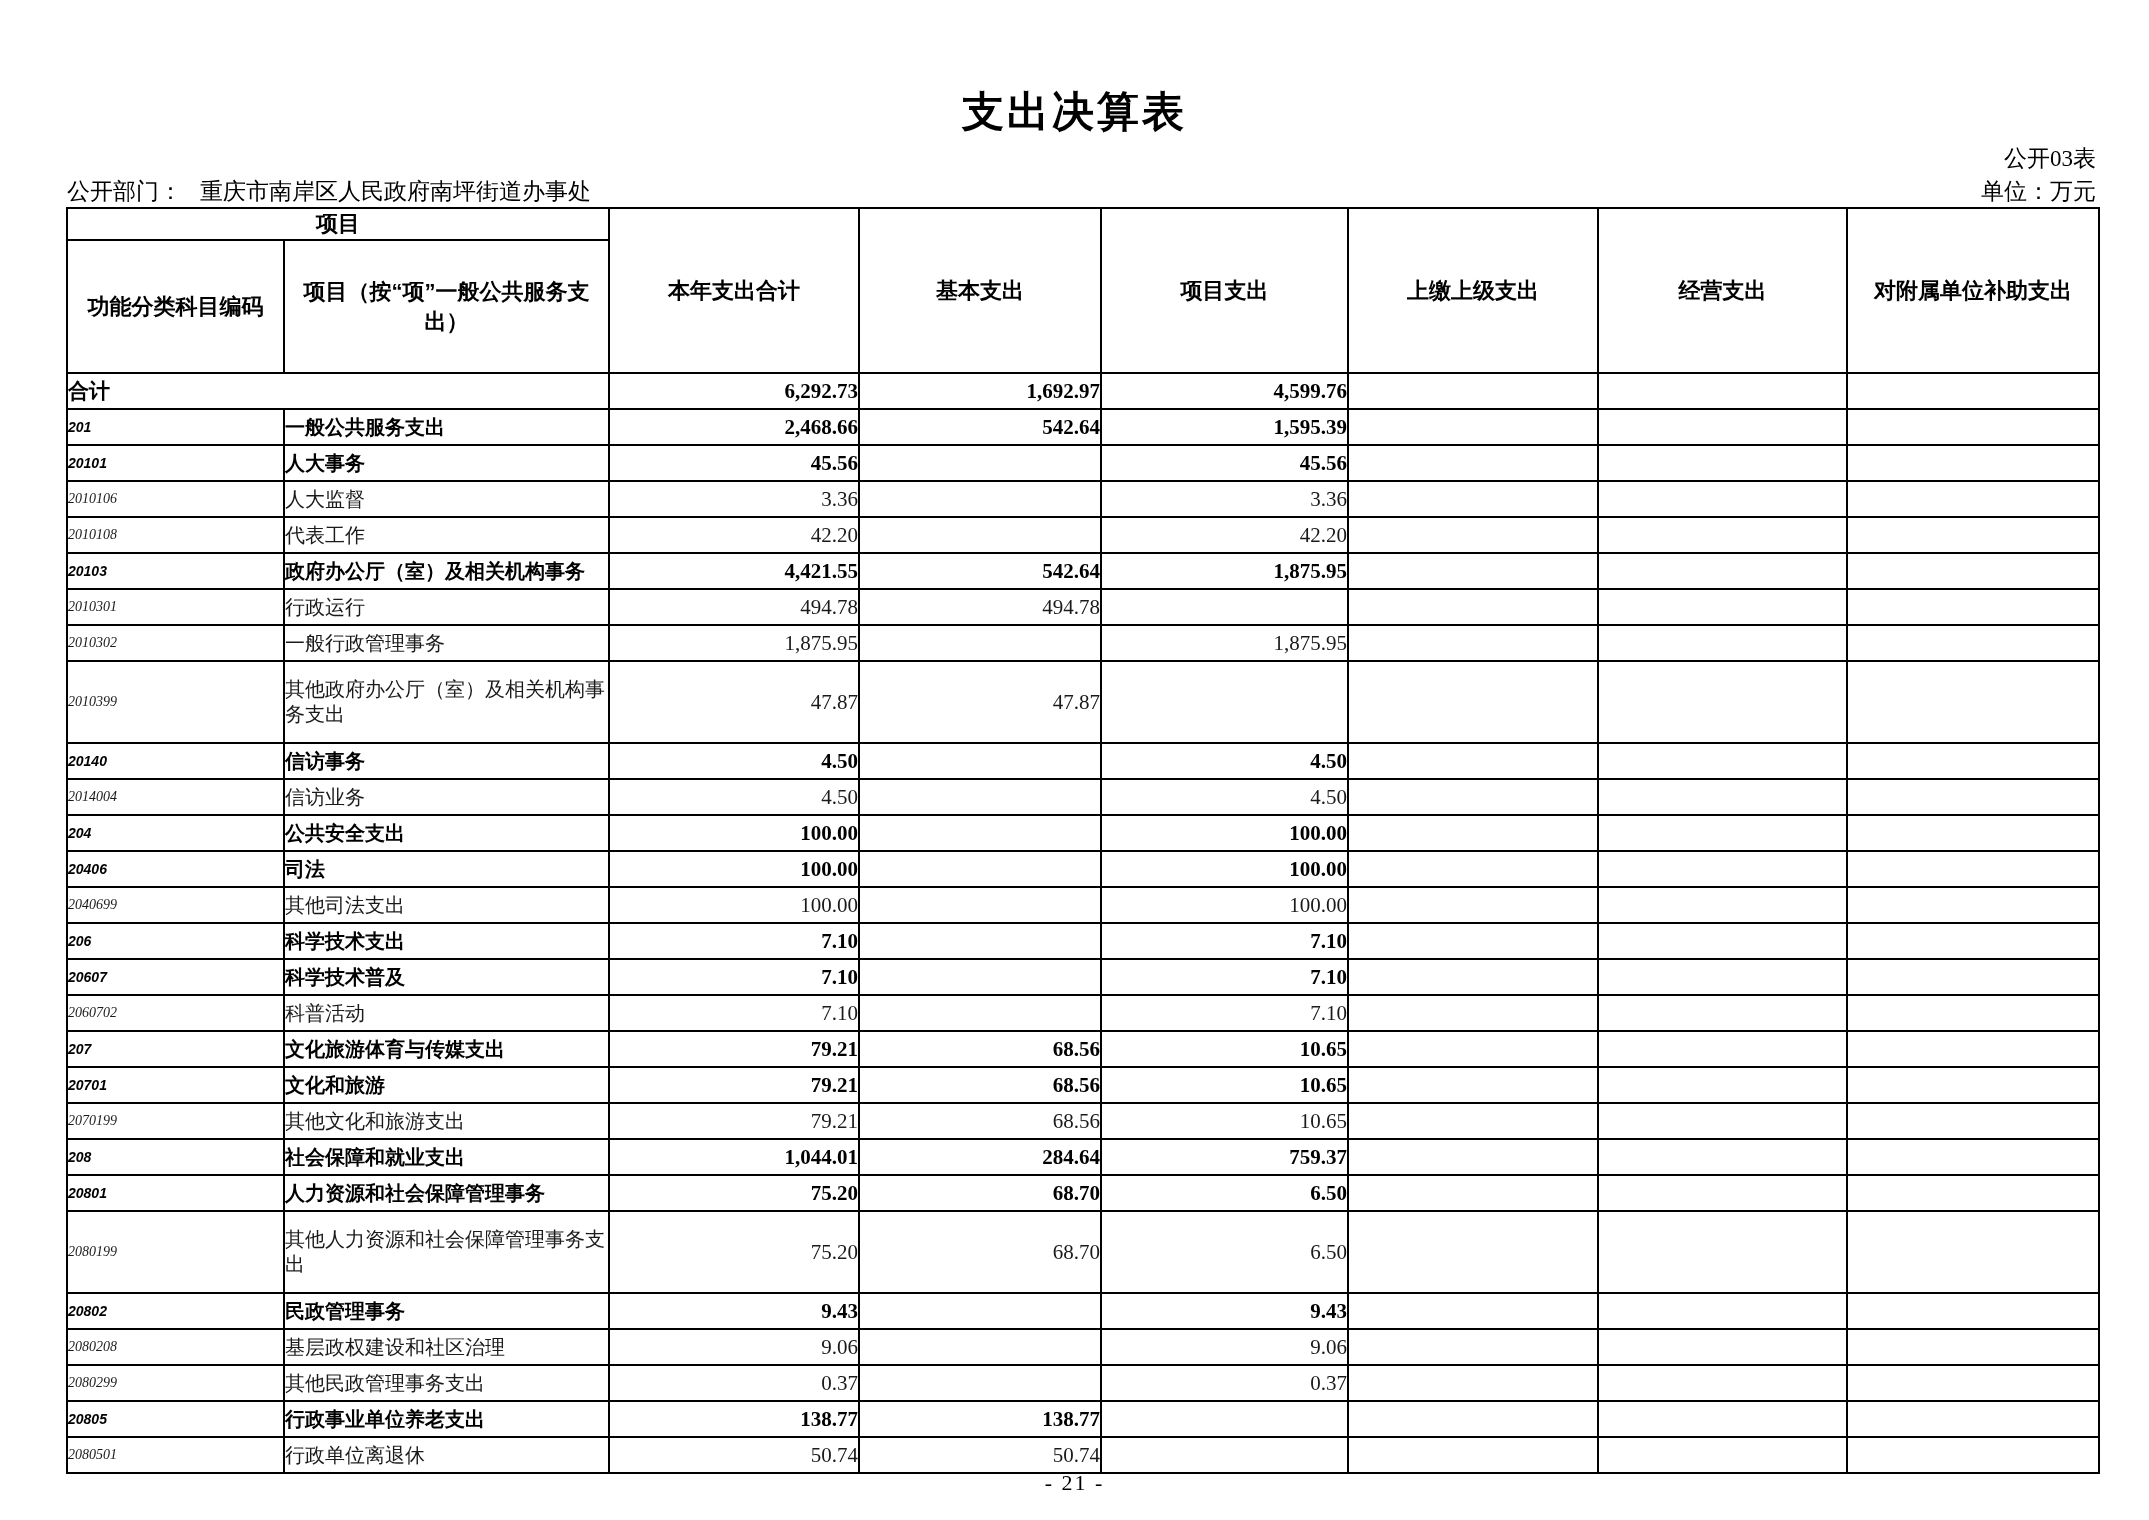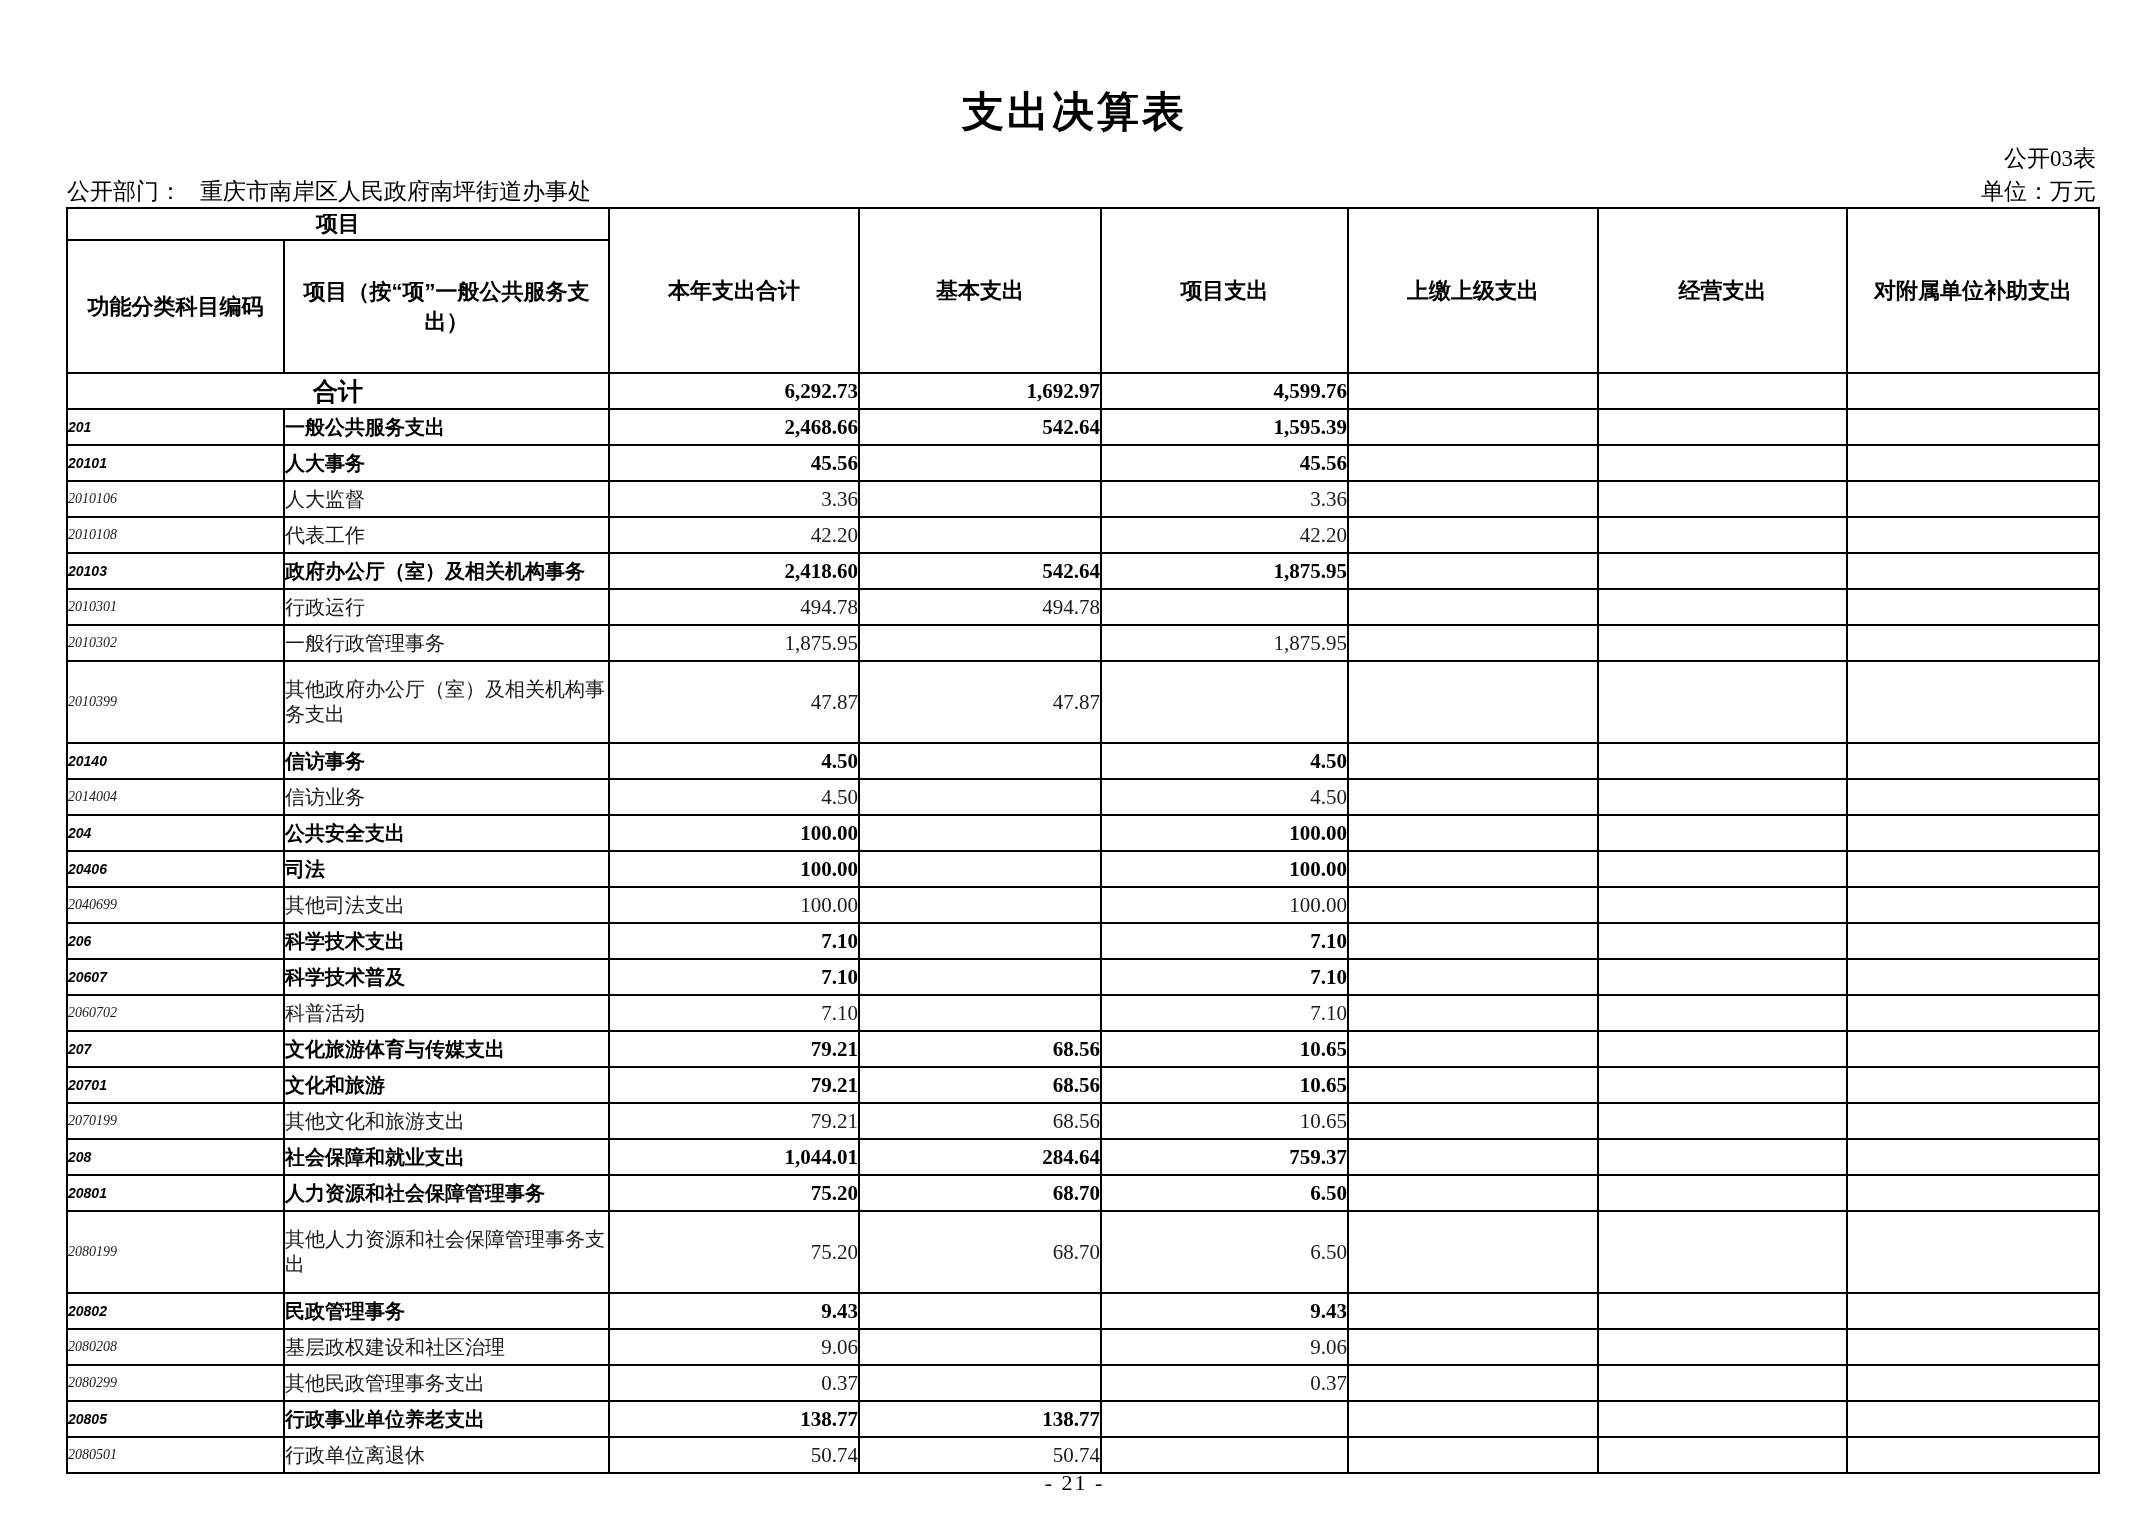--- a/index.html
+++ b/index.html
@@ -83,22 +83,21 @@
     padding: 2px 4px 2px 5px;
     font-size: 20px;
     line-height: 25px;
   }
   td.c-num {
     text-align: right;
     padding: 2px 13px 2px 2px;
     font-size: 21px;
   }
   td.c-total-label {
-    text-align: center;
-    font-size: 25px;
+    font-size: 21px;
     font-family: "Liberation Sans", sans-serif;
   }
   tbody tr.bold { font-weight: bold; }
   tbody tr.bold .c-name,
   tbody tr.bold .c-code {
     font-family: "Liberation Sans", sans-serif;
   }
   tbody tr.plain { color: #1a1a1a; }
   .page-footer {
     position: absolute;
@@ -198,21 +197,21 @@
           <td class="c-num">42.20</td>
           <td class="c-num"></td>
           <td class="c-num">42.20</td>
           <td class="c-num"></td>
           <td class="c-num"></td>
           <td class="c-num"></td>
         </tr>
         <tr class="bold">
           <td class="c-code">20103</td>
           <td class="c-name">政府办公厅（室）及相关机构事务</td>
-          <td class="c-num">2,418.60</td>
+          <td class="c-num">4,421.55</td>
           <td class="c-num">542.64</td>
           <td class="c-num">1,875.95</td>
           <td class="c-num"></td>
           <td class="c-num"></td>
           <td class="c-num"></td>
         </tr>
         <tr class="plain">
           <td class="c-code">2010301</td>
           <td class="c-name">行政运行</td>
           <td class="c-num">494.78</td>

